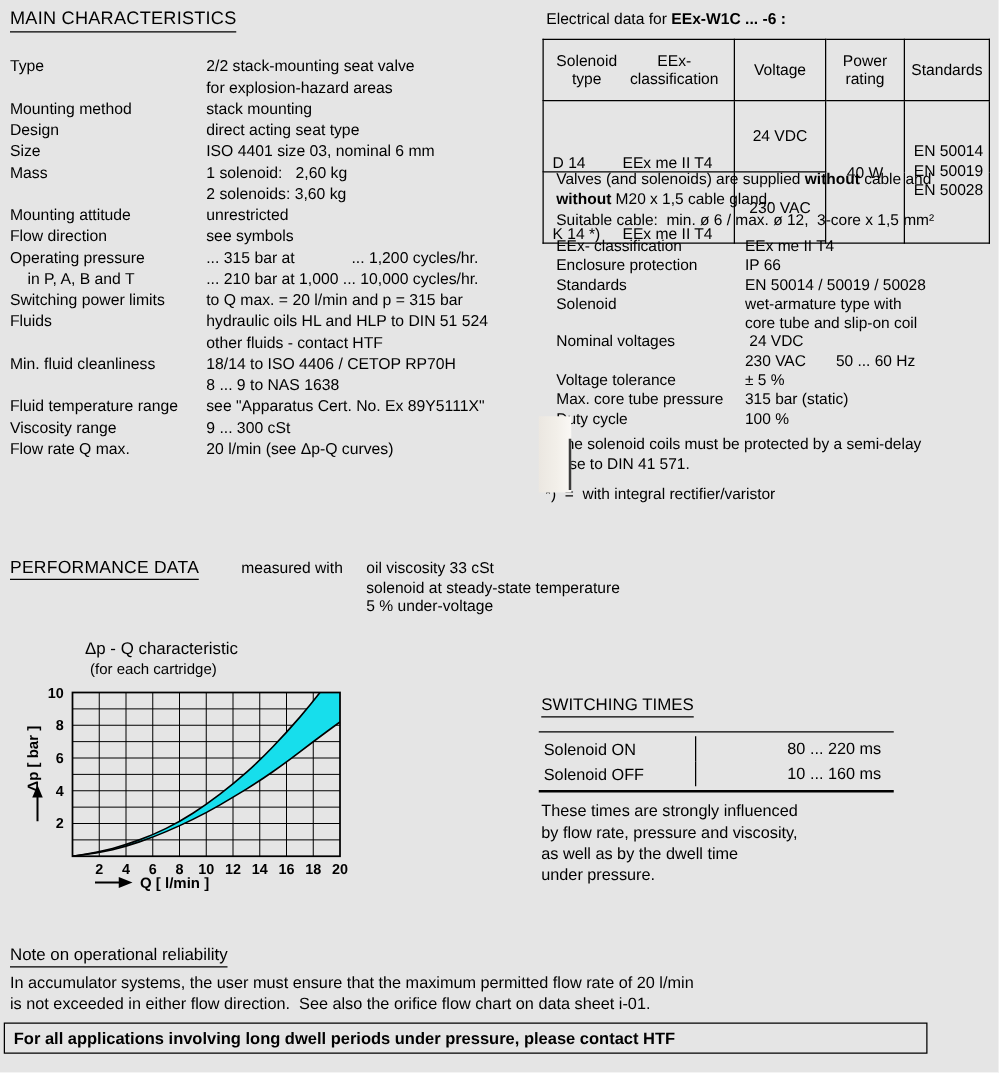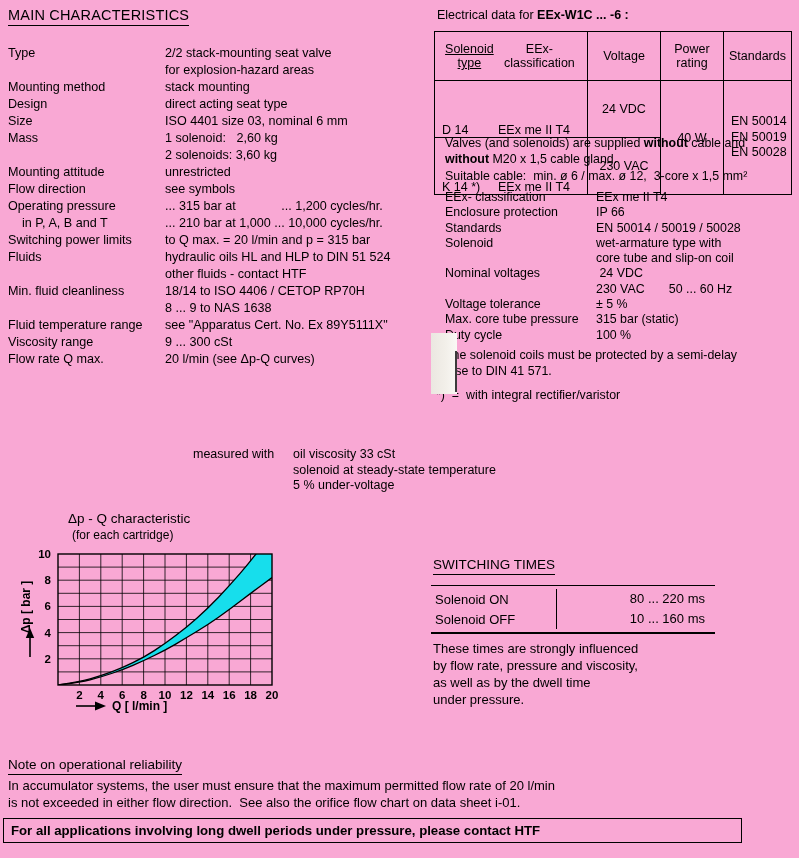--- a/index.html
+++ b/index.html
@@ -1,18 +1,18 @@
 <!DOCTYPE html>
 <html><head>
 <meta charset="utf-8">
 <style>
   * { margin:0; padding:0; box-sizing:border-box; }
   html,body { background:#fff; }
   #page {
-    position:relative; width:799px; height:858px; background:#f9a8d4;
+    position:relative; width:799px; height:858px; background:#e5e5e5;
     font-family:"Liberation Sans","DejaVu Sans",sans-serif; color:#000;
     overflow:hidden;
   }
   .abs { position:absolute; }
   .pre { white-space:pre; }
   .heading {
     font-size:14.5px; letter-spacing:.2px;
     display:inline-block; border-bottom:1.4px solid #000; padding-bottom:2px;
   }
   .heading-sm {
@@ -28,21 +28,21 @@
   .elec-title b { font-weight:bold; }
   table.elec {
     border-collapse:collapse; table-layout:fixed;
     font-size:12.5px;
   }
   table.elec td, table.elec th {
     border:1.3px solid #000; font-weight:normal; vertical-align:middle;
     padding:0;
   }
   .hdr1 { display:flex; align-items:center; justify-content:space-between; padding:2px 6px; }
-  .hdr1 .h1a { width:60px; text-align:center;text-decoration:underline; }
+  .hdr1 .h1a { width:60px; text-align:center; }
   .hdr1 .h1b { width:88px; text-align:center; }
   .cell-pair { display:flex; align-items:center; padding-left:7px;margin-top:42px; }
   .cell-pair .tp { width:56px; }
   .ctr { text-align:center; }
   .stdcell { padding-left:7px !important; line-height:15.5px; white-space:pre; }
   .rc-text { font-size:12.4px; line-height:15.5px; }
   .spec-rows { font-size:12.4px; line-height:15.3px; }
   .spec-row { display:flex; }
   .spec-row .lbl { width:151px; flex:0 0 151px; }
   .patch {
@@ -244,20 +244,23 @@
       </div>
   </div>
 
   <div class="abs rc-text pre" style="left:445px; top:348px;">The solenoid coils must be protected by a semi-delay
 fuse to DIN 41 571.</div>
 
   <div class="abs patch" style="left:431px; top:333px; width:26px; height:61px;"></div>
 
   <div class="abs rc-text pre" style="left:436px; top:388px;">*)  =  with integral rectifier/varistor</div>
 
+  <div class="abs" style="left:8px; top:445px;">
+    <span class="heading" style="font-size:14px;">PERFORMANCE DATA</span>
+  </div>
   <div class="abs meas" style="left:193px; top:447px;">measured with</div>
   <div class="abs meas pre" style="left:293px; top:447px;">oil viscosity 33 cSt
 solenoid at steady-state temperature
 5 % under-voltage</div>
 
   <div class="abs chart-title" style="left:68px; top:511px;">Δp - Q characteristic</div>
   <div class="abs chart-sub" style="left:72px; top:528px;">(for each cartridge)</div>
 
   <svg class="abs" style="left:14px; top:545px;" width="300" height="175" viewBox="0 0 300 175">
       <defs>

